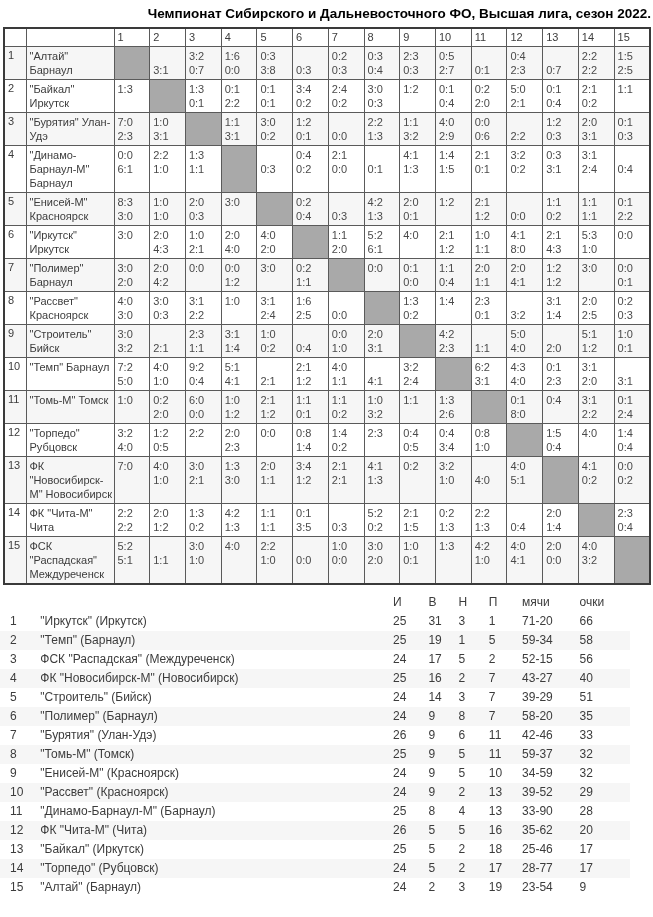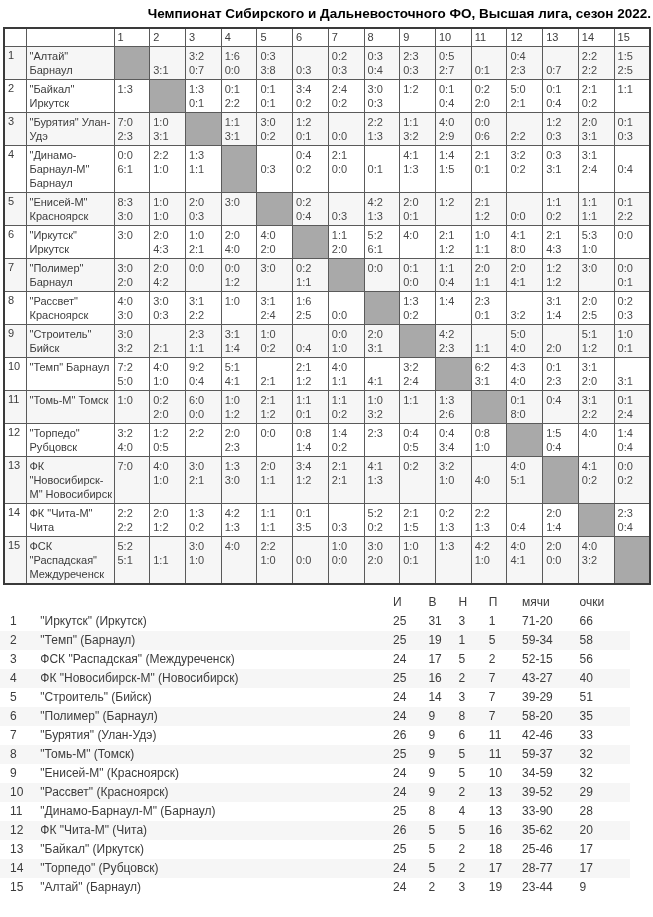--- a/index.html
+++ b/index.html
@@ -1166,18 +1166,18 @@
           <td>28-77</td>
           <td>17</td>
         </tr>
         <tr>
           <td class="place">15</td>
           <td class="teamname">"Алтай" (Барнаул)</td>
           <td>24</td>
           <td>2</td>
           <td>3</td>
           <td>19</td>
-          <td>23-44</td>
+          <td>23-54</td>
           <td>9</td>
         </tr>
       </tbody>
   </table>
 </div>
 
 </body></html>

